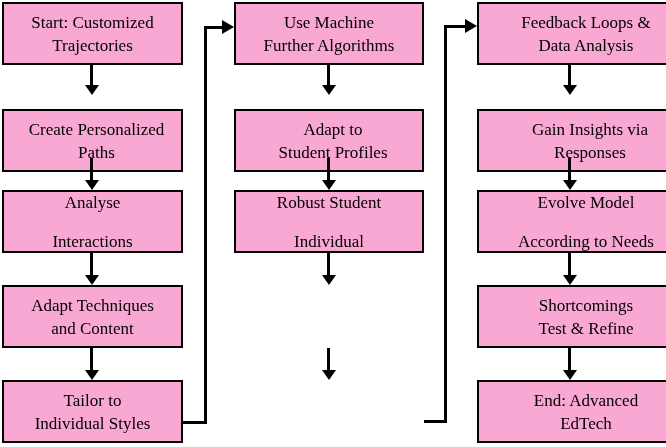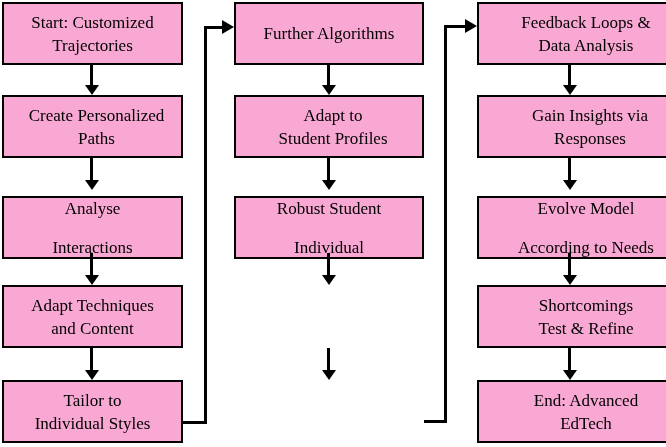--- a/index.html
+++ b/index.html
@@ -23,22 +23,22 @@
     justify-content: center;
     align-items: center;
     text-align: center;
     font-size: 17px;
     line-height: 23px;
   }
   .c1 { left: 2px;   width: 181px; }
   .c2 { left: 234px; width: 190px; }
   .c3 { left: 477px; width: 218px; }
   .r1 { top: 2px; }
-  .r2 { top: 95px; padding-left: 8px; }
-  .r3 { top: 196px; gap: 16px; }
+  .r2 { top: 109px; padding-left: 8px; }
+  .r3 { top: 190px; gap: 16px; }
   .r4 { top: 285px; }
   .r5 { top: 380px; }
   .varrow { position: absolute; width: 14px; }
   .varrow .shaft {
     position: absolute; left: 5px; top: 0; bottom: 9px;
     width: 3px; background: #000000;
   }
   .varrow .vhead {
     position: absolute; left: 0; bottom: 0; width: 0; height: 0;
     border-left: 7px solid transparent;
@@ -80,20 +80,21 @@
   <div class="node c1 r4">
     <span>Adapt Techniques</span>
     <span>and Content</span>
   </div>
   <div class="node c1 r5">
     <span>Tailor to</span>
     <span>Individual Styles</span>
   </div>
 
   <div class="node c2 r1">
+    <span>Use Machine</span>
     <span>Further Algorithms</span>
   </div>
   <div class="node c2 r2">
     <span>Adapt to</span>
     <span>Student Profiles</span>
   </div>
   <div class="node c2 r3">
     <span>Robust Student</span>
     <span>Individual</span>
   </div>

